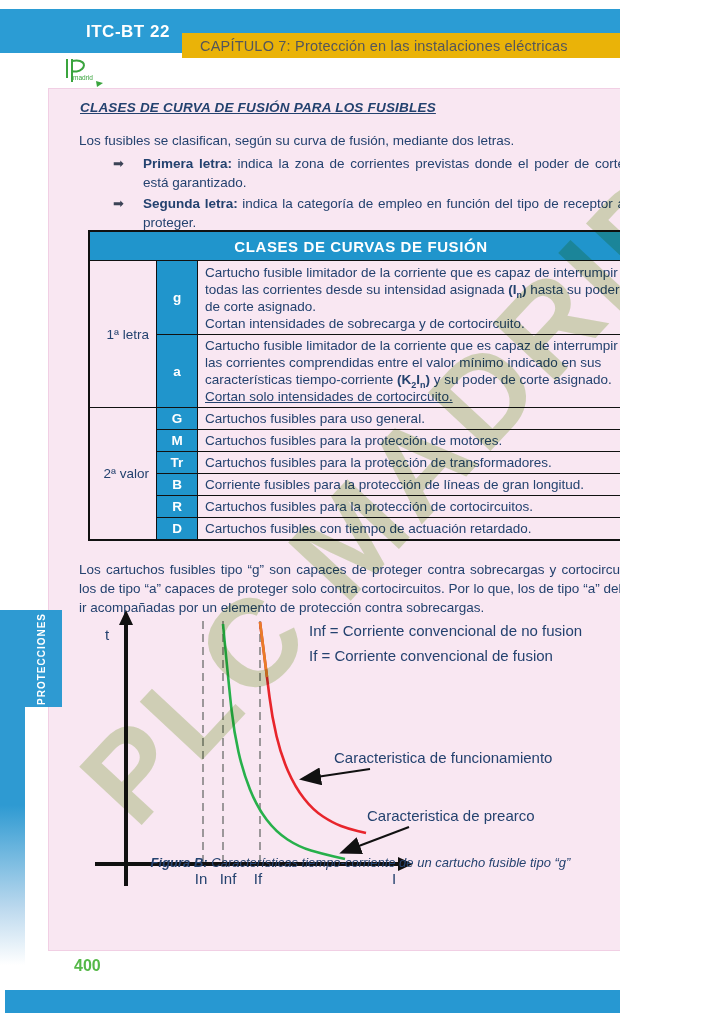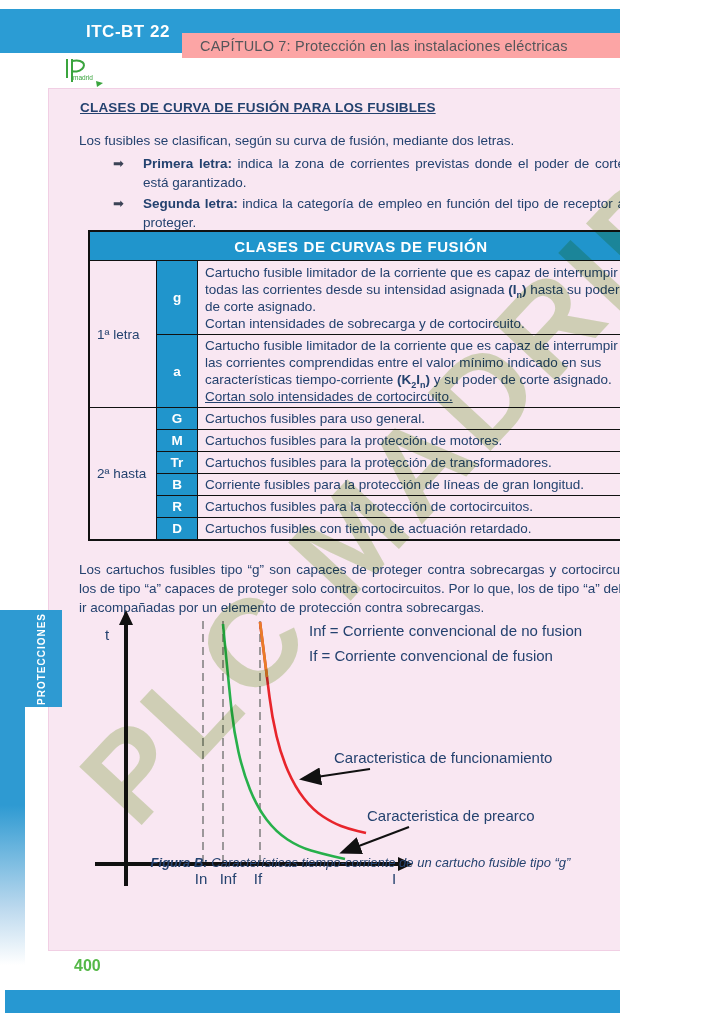--- a/index.html
+++ b/index.html
@@ -1,41 +1,41 @@
 <!DOCTYPE html>
 <html><head>
 <meta charset="utf-8">
 <style>
   html,body{margin:0;padding:0;background:#fff;}
   .page{position:relative;width:620px;height:1024px;background:#ffffff;overflow:hidden;
         font-family:"Liberation Sans",sans-serif;color:#24426f;}
   
   .topbar{position:absolute;left:0;top:9px;right:0;height:44px;background:#2b9cd4;}
   .doc-code{position:absolute;left:86px;top:22px;color:#ffffff;font-weight:bold;font-size:17px;letter-spacing:.5px;}
-  .chapter-box{position:absolute;left:182px;top:33px;right:0;height:25px;background:#fca5a5;}
+  .chapter-box{position:absolute;left:182px;top:33px;right:0;height:25px;background:#eab308;}
   .chapter-box span{position:absolute;left:18px;top:5px;font-size:14.5px;color:#55565a;letter-spacing:.2px;}
   .logo{position:absolute;left:60px;top:56px;width:46px;height:32px;}
   
   .panel{position:absolute;left:48px;top:88px;width:623px;height:861px;background:#f9e7f2;border:1px solid #f1cfe4;}
-  .ttl{position:absolute;left:31px;top:11px;font-size:13.5px;font-weight:bold;text-decoration:underline;letter-spacing:.2px;}
+  .ttl{position:absolute;left:31px;top:11px;font-size:13.5px;font-weight:bold;text-decoration:underline;letter-spacing:.2px;font-style:italic;}
   .para{position:absolute;font-size:13.5px;line-height:19px;text-align:justify;}
   .intro{left:30px;top:42px;width:580px;}
   .outro{left:30px;top:461px;width:574px;margin-top:10px;}
   .bullet{position:absolute;left:64px;width:512px;display:flex;font-size:13.5px;line-height:19px;}
   .b1{top:65px;} .b2{top:105px;}
   .arrow-ic{width:30px;flex:0 0 30px;color:#3c4356;font-size:13px;font-family:"DejaVu Sans",sans-serif;}
   .bullet .bt{flex:1;text-align:justify;}
   .bullet b{font-weight:bold;}
   
   table.fus{position:absolute;left:39px;top:141px;width:546px;border-collapse:collapse;border:2px solid #111;
             font-size:13.5px;line-height:17px;color:#24426f;}
   table.fus td{border:1.6px solid #111;padding:2px 7px;vertical-align:middle;}
   td.thead{background:#2095cc;color:#fff;font-weight:bold;font-size:15px;text-align:center;
            letter-spacing:.6px;height:24px;padding:2px;}
-  td.grp{width:52px;text-align:left;font-size:13.5px;background:#f9e7f2;background:#fff0;padding:1px 3px;}
+  td.grp{width:52px;text-align:right;font-size:13.5px;background:#f9e7f2;background:#fff0;padding:1px 3px;}
   td.lc{width:26px;background:#2095cc;color:#fff;font-weight:bold;text-align:center;font-size:13.5px;padding:1px 2px;}
   td.tc{text-align:left;}
   tr.rg{height:74px;} tr.ra{height:68px;} tr.r1{height:22px;}
   .ul{text-decoration:underline;}
   .blk{display:block;}
   sub{font-size:9px;line-height:0;}
   
   .chart{position:absolute;left:22px;top:518px;}
   .chart text{fill:#24426f;font-size:15px;font-family:"Liberation Sans",sans-serif;}
   .caption{position:absolute;left:0;right:0;top:766px;text-align:center;font-size:13px;font-style:italic;}
@@ -101,21 +101,21 @@
         </td>
       </tr>
       <tr class="ra">
         <td class="lc">a</td>
         <td class="tc">
           <span>Cartucho fusible limitador de la corriente que es capaz de interrumpir las corrientes comprendidas entre el valor mínimo indicado en sus características tiempo-corriente </span><b><span>(K</span><sub>2</sub><span>I</span><sub>n</sub><span>)</span></b><span> y su poder de corte asignado.</span>
           <span class="blk ul">Cortan solo intensidades de cortocircuito.</span>
         </td>
       </tr>
       <tr class="r1">
-        <td class="grp" rowspan="6">2ª hasta</td>
+        <td class="grp" rowspan="6">2ª valor</td>
         <td class="lc">G</td>
         <td class="tc">Cartuchos fusibles para uso general.</td>
       </tr>
       <tr class="r1">
             <td class="lc">M</td>
             <td class="tc">Cartuchos fusibles para la protección de motores.</td>
           </tr>
       <tr class="r1">
             <td class="lc">Tr</td>
             <td class="tc">Cartuchos fusibles para la protección de transformadores.</td>

